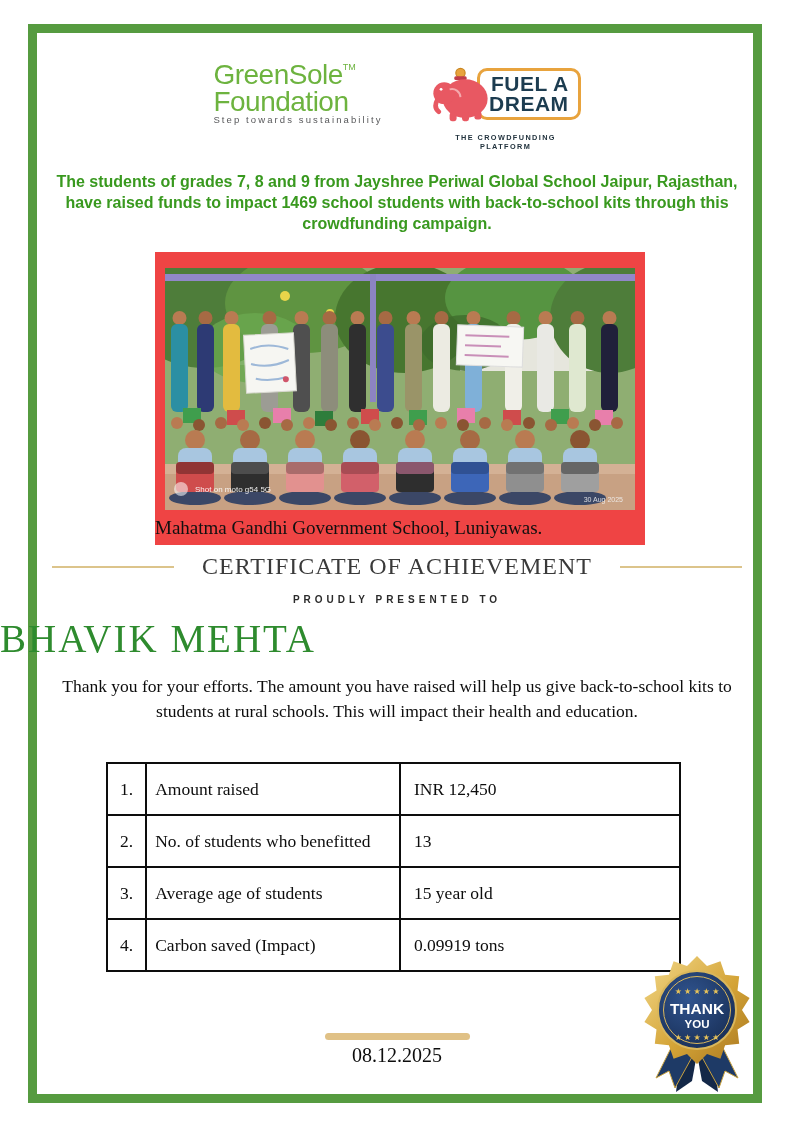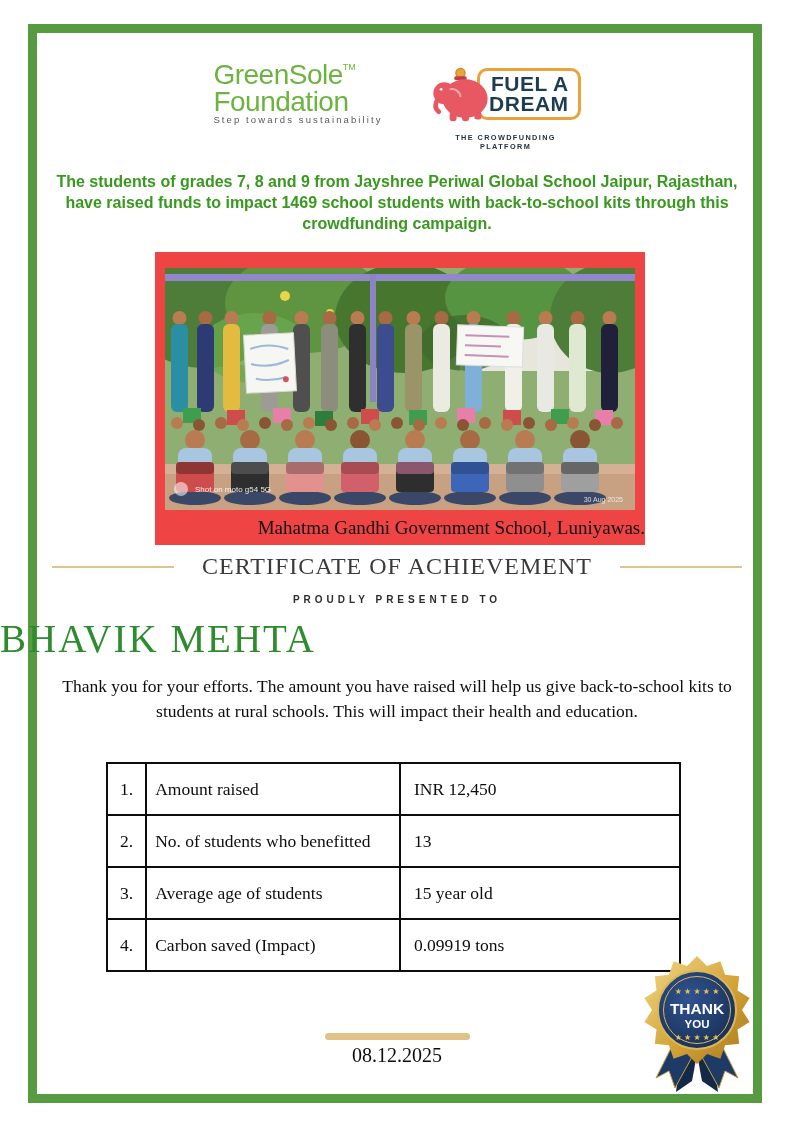--- a/index.html
+++ b/index.html
@@ -24,21 +24,21 @@
   .fad-box{margin-left:-14px;border:3px solid #e8a33d;border-radius:10px;padding:3px 9px;
            color:#1c3c50;font-weight:bold;font-size:21px;line-height:.95;letter-spacing:.5px;}
   .fad-tag{margin-top:3px;text-align:center;font-size:7.3px;font-weight:bold;color:#22333e;letter-spacing:1.4px;}
   
   .intro{position:absolute;left:40px;top:172px;width:714px;text-align:center;z-index:2;
          font-family:"Liberation Sans",sans-serif;font-weight:bold;font-size:16px;
          line-height:1.3;color:#39991f;}
   
   .photo-panel{position:absolute;left:155px;top:252px;width:490px;height:293px;background:#ef4444;z-index:2;}
   .photo{position:absolute;left:10px;top:16px;width:470px;height:242px;overflow:hidden;}
-  .caption{position:absolute;left:0;bottom:6px;width:100%;text-align:right;font-size:19px;color:#101010;}
+  .caption{position:absolute;left:0;bottom:6px;width:100%;text-align:left;font-size:19px;color:#101010;}
   
   .title-row{position:absolute;left:0;top:553px;width:794px;display:flex;align-items:center;
              justify-content:center;gap:28px;z-index:2;}
   .title-line{width:122px;height:2px;background:#dcc48b;}
   .cert-title{font-size:24px;letter-spacing:1px;color:#3a3a3a;}
   .presented{position:absolute;left:0;top:594px;width:794px;text-align:center;z-index:2;
              font-family:"Liberation Sans",sans-serif;font-size:10px;font-weight:600;
              letter-spacing:4px;color:#2b2b2b;}
   .recipient{position:absolute;left:0;top:616px;width:794px;text-align:left;z-index:2;
              font-size:39px;letter-spacing:2px;color:#2e8b2e;}

